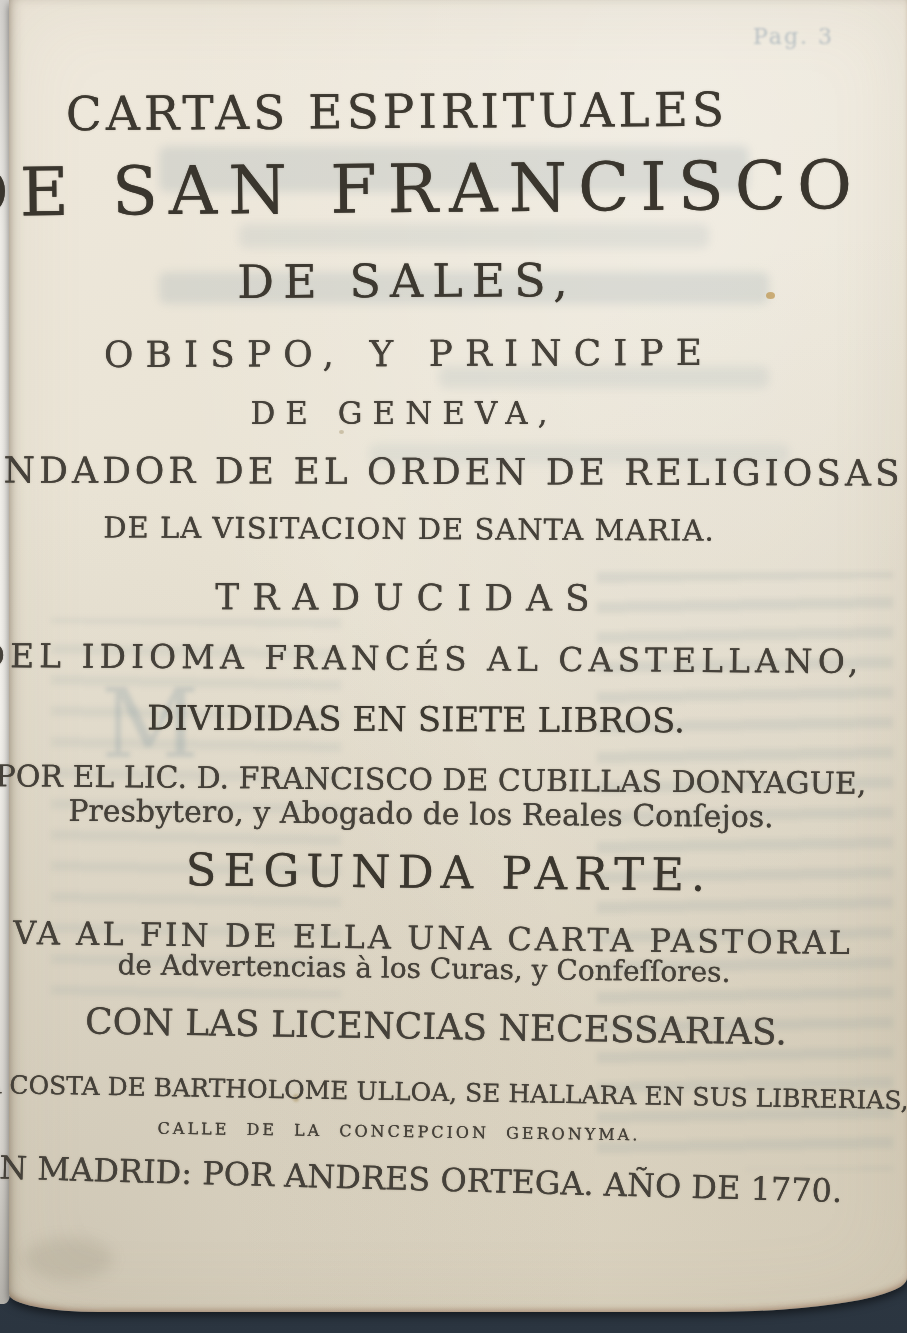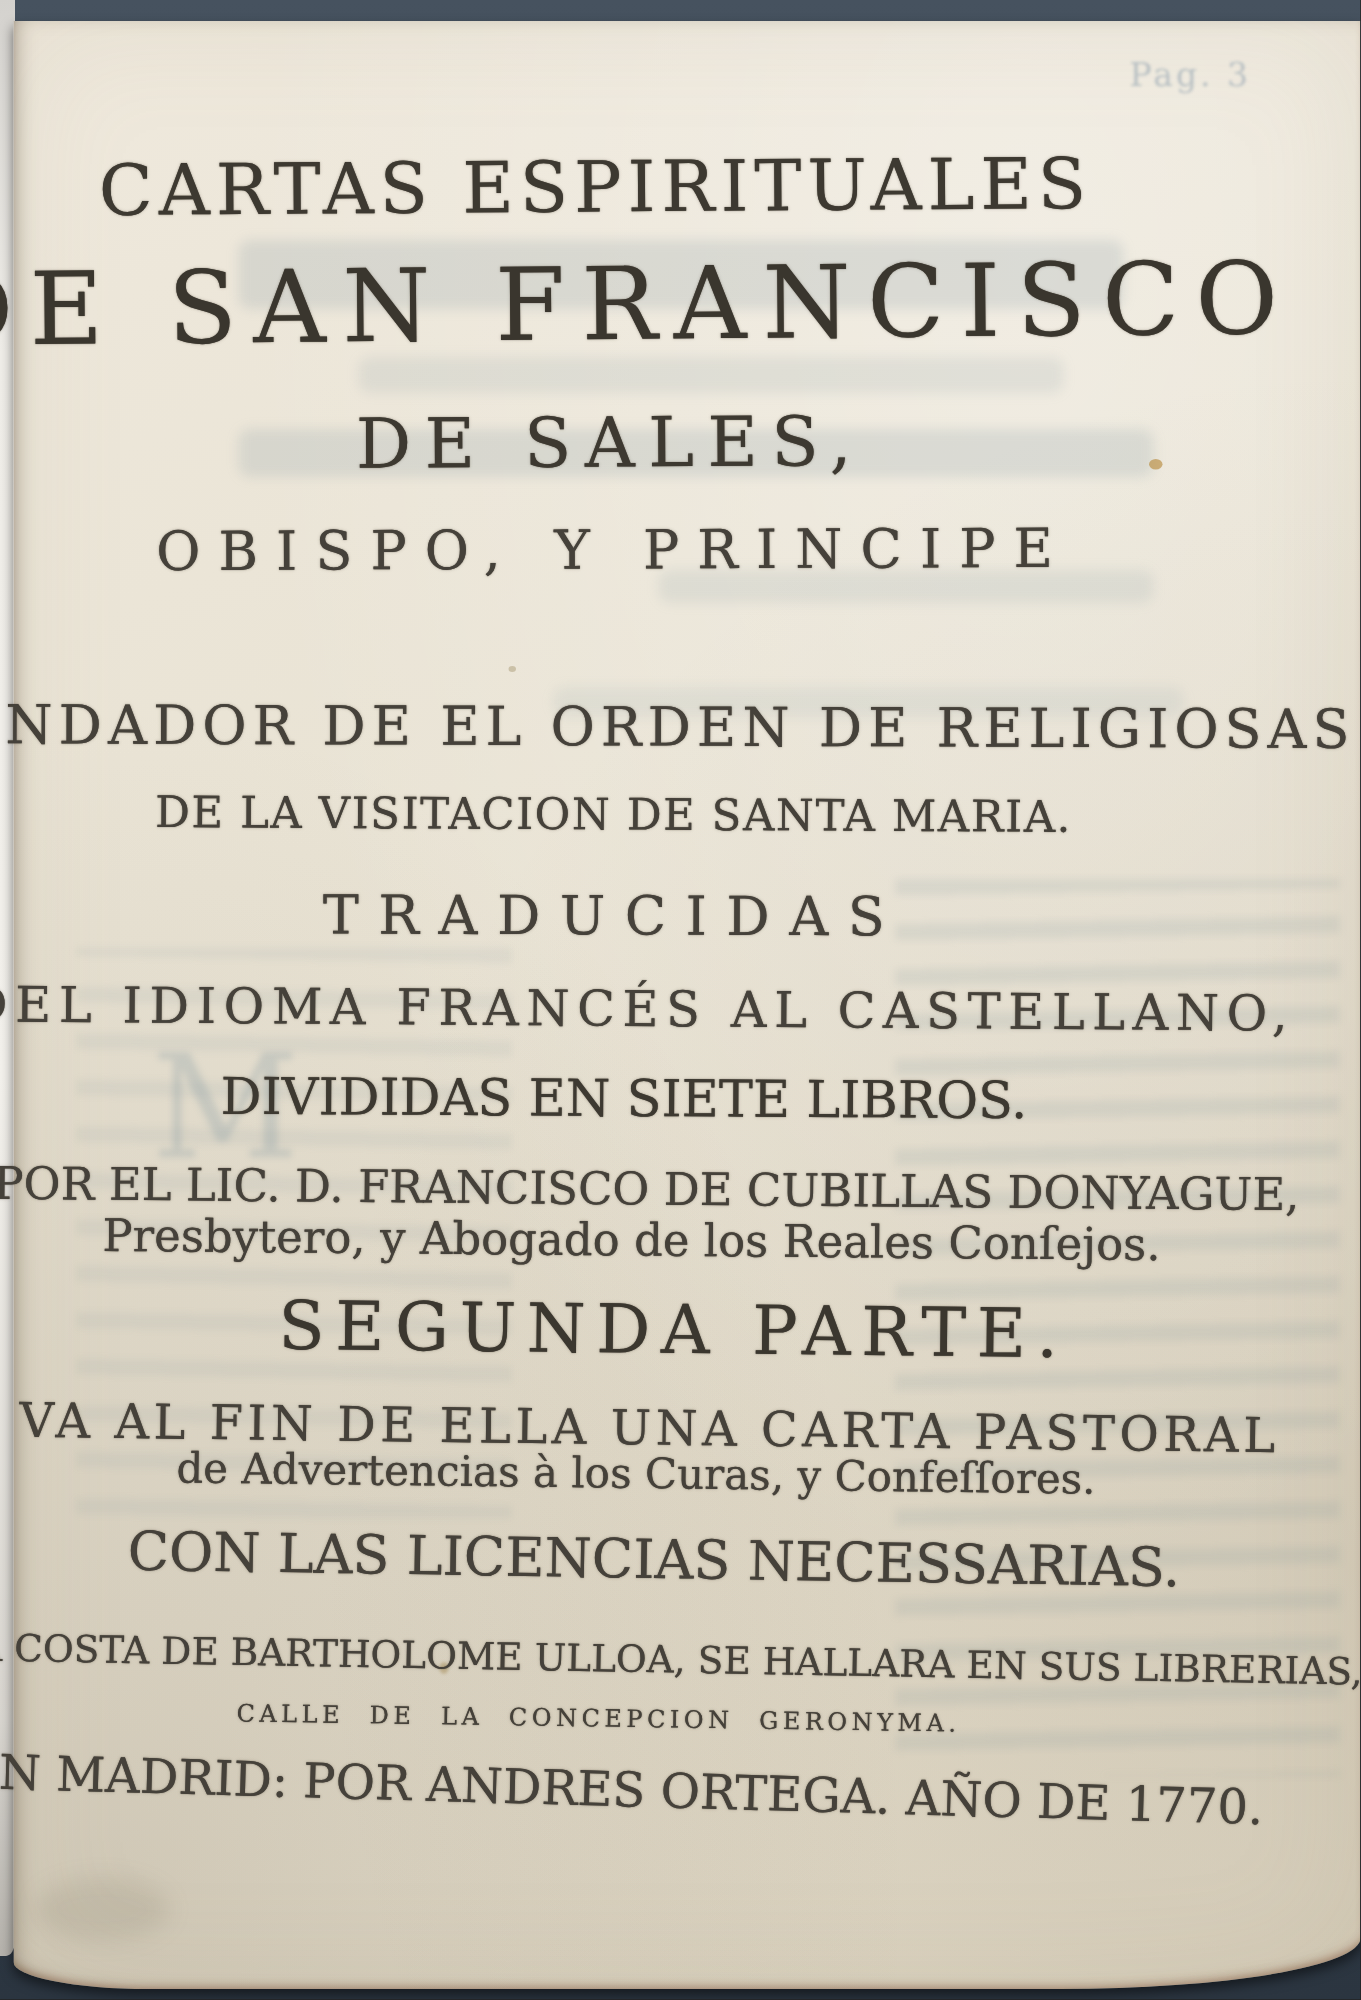--- a/index.html
+++ b/index.html
@@ -24,21 +24,20 @@
       radial-gradient(ellipse at 100% 78%, rgba(125,112,88,0.14), rgba(125,112,88,0) 55%),
       radial-gradient(ellipse at 8% 95%, rgba(110,100,82,0.16), rgba(110,100,82,0) 45%),
       linear-gradient(160deg,#efe9dd 0%,#e9e3d4 38%,#e5decd 68%,#ddd5c2 100%);
     border-bottom-left-radius:90px 18px;
     border-bottom-right-radius:200px 34px;
     box-shadow:
       inset 7px 0 14px -7px rgba(90,78,60,0.55),
       inset 0 -4px 6px -3px rgba(120,60,30,0.45),
       inset 0 0 80px rgba(160,140,105,0.12),
       0 4px 8px rgba(0,0,0,0.5);
-    margin-top: 14px;
   }
   
   .ln{
     position:absolute;white-space:nowrap;color:#45413a;
     transform-origin:center;
     text-shadow:0 0 0.6px rgba(60,54,44,0.85),0 0 2.2px rgba(80,70,55,0.28);
   }
   .l-title1 {top:84px;  left:388px; font-size:47px; letter-spacing:4px;  transform:translateX(-50%) rotate(-0.4deg); color:#3d3931;}
   .l-title2 {top:150px; left:400px; font-size:67px; letter-spacing:11px; transform:translateX(-50%) rotate(-0.5deg); color:#3a362e;}
   .l-title3 {top:254px; left:398px; font-size:46px; letter-spacing:9px;  transform:translateX(-50%) rotate(-0.3deg); color:#3d3931;}
@@ -101,20 +100,21 @@
 
     <div class="fleck f1"></div>
     <div class="fleck f2"></div>
     <div class="fleck f3"></div>
     <div class="smudge"></div>
 
     <div class="ln l-title1">CARTAS ESPIRITUALES</div>
     <div class="ln l-title2">DE SAN FRANCISCO</div>
     <div class="ln l-title3">DE SALES,</div>
     <div class="ln l-sub1">OBISPO, Y PRINCIPE</div>
+    <div class="ln l-sub2">DE GENEVA,</div>
     <div class="ln l-sub3">FUNDADOR DE EL ORDEN DE RELIGIOSAS</div>
     <div class="ln l-sub4">DE LA VISITACION DE SANTA MARIA.</div>
     <div class="ln l-trans1">TRADUCIDAS</div>
     <div class="ln l-trans2">DEL IDIOMA FRANCÉS AL CASTELLANO,</div>
     <div class="ln l-trans3">DIVIDIDAS EN SIETE LIBROS.</div>
     <div class="ln l-auth1">POR EL LIC. D. FRANCISCO DE CUBILLAS DONYAGUE,</div>
     <div class="ln l-auth2">Presbytero, y Abogado de los Reales Conſejos.</div>
     <div class="ln l-part">SEGUNDA PARTE.</div>
     <div class="ln l-note1">VA AL FIN DE ELLA UNA CARTA PASTORAL</div>
     <div class="ln l-note2">de Advertencias à los Curas, y Confeſſores.</div>

